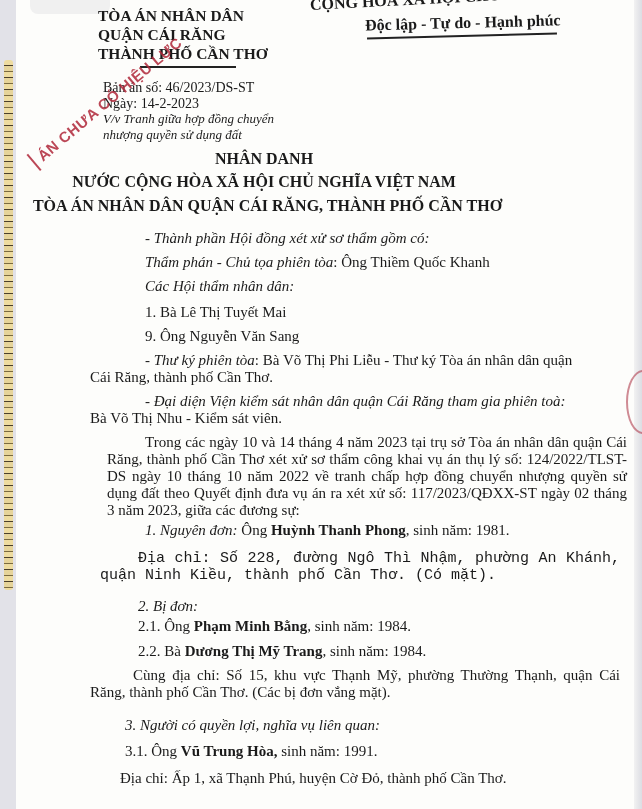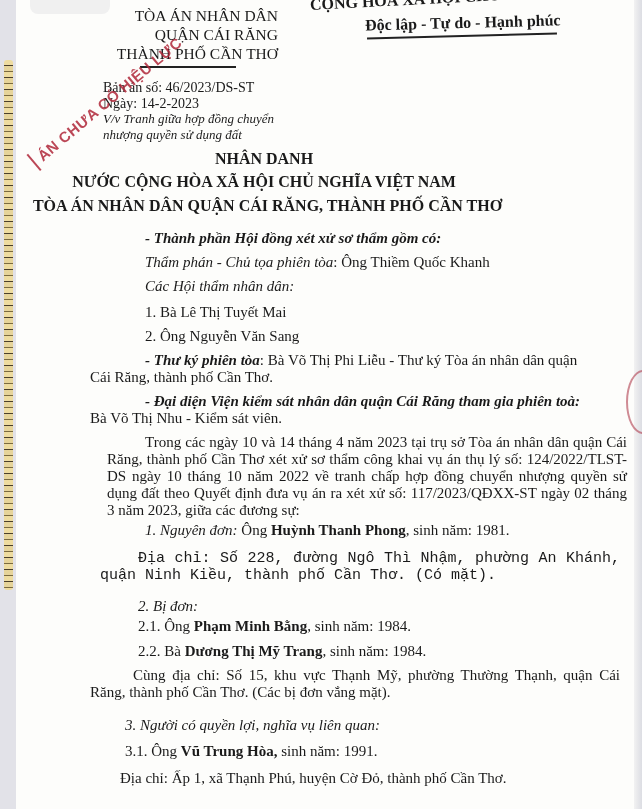--- a/index.html
+++ b/index.html
@@ -20,22 +20,22 @@
   .binding-strip {
     position: absolute; left: 4px; top: 60px; width: 9px; height: 530px;
     background: repeating-linear-gradient(to bottom, #eedca0 0px, #eedca0 5px, #4a3f2a 5px, #4a3f2a 6px, #e6d49a 6px, #e6d49a 11px, #7a6a40 11px, #7a6a40 12px);
     border-radius: 3px;
   }
   .top-blur {
     position: absolute; left: 30px; top: 0; width: 80px; height: 14px;
     background: #f0f0f0; border-radius: 0 0 8px 8px;
   }
   .court-header {
-    position: absolute; left: 98px; top: 6px; width: 180px; text-align: right;
-    font-weight: normal; font-size: 15.5px; line-height: 19px;
+    position: absolute; left: 98px; top: 6px; width: 180px; text-align: left;
+    font-weight: bold; font-size: 15.5px; line-height: 19px;
   }
   .court-header .rule { width: 96px; height: 2px; background: #222; margin: 3px auto 0; }
   .nation-header {
     position: absolute; left: 305px; top: 2px; width: 330px;
     font-weight: bold; font-size: 16px; line-height: 18px;
   }
   .nation-header .line1 { position: absolute; left: 5px; top: -6px; white-space: nowrap; transform: rotate(-3deg); transform-origin: left center; }
   .nation-header .line2 { position: absolute; left: 60px; top: 12px; white-space: nowrap; transform: rotate(-1.5deg); }
   .nation-header .rule { position: absolute; left: 62px; top: 33px; width: 190px; height: 2px; background: #222; transform: rotate(-1.5deg); }
   .case-info {
@@ -50,21 +50,21 @@
     transform: rotate(-40deg); transform-origin: left bottom; opacity: 0.85;
   }
   .center-title {
     position: absolute; left: 0; width: 528px; text-align: center; font-weight: bold;
   }
   .body-text { position: absolute; left: 107px; width: 500px; font-size: 15px; line-height: 17px; }
   .indent { padding-left: 38px; }
   .justify { text-align: justify; text-align-last: left; }
   .bold { font-weight: bold; }
   .ital { font-style: italic; }
-  .bi { font-weight: bold; font-style: italic; }
+  .bi { font-weight: normal; font-style: italic; }
   .seal-edge {
     position: absolute; left: 626px; top: 370px; width: 30px; height: 60px;
     border: 2px solid #b04050; border-radius: 50%; opacity: 0.6;
   }
 </style>
 </head>
 <body>
 
 <div class="binding"></div>
 <div class="binding-strip"></div>
@@ -96,21 +96,21 @@
 
 <div class="center-title" style="top:150px;font-size:16px;">NHÂN DANH</div>
 <div class="center-title" style="top:173px;font-size:16px;box-sizing:border-box;">NƯỚC CỘNG HÒA XÃ HỘI CHỦ NGHĨA VIỆT NAM</div>
 <div class="center-title" style="top:197px;font-size:16px;padding-left:7px;box-sizing:border-box;">TÒA ÁN NHÂN DÂN QUẬN CÁI RĂNG, THÀNH PHỐ CẦN THƠ</div>
 
 <div class="body-text" style="top:230px;">
   <div class="indent bi" style="height:24px;">- Thành phần Hội đồng xét xử sơ thẩm gồm có:</div>
   <div class="indent" style="height:24px;"><span class="ital">Thẩm phán - Chủ tọa phiên tòa</span><span>: Ông Thiềm Quốc Khanh</span></div>
   <div class="indent ital" style="height:26px;">Các Hội thẩm nhân dân:</div>
   <div class="indent" style="height:24px;">1. Bà Lê Thị Tuyết Mai</div>
-  <div class="indent" style="height:24px;">2. Ông Nguyễn Văn Sang</div>
+  <div class="indent" style="height:24px;">9. Ông Nguyễn Văn Sang</div>
   <div class="indent"><span class="bi">- Thư ký phiên tòa</span><span>: Bà Võ Thị Phi Liễu - Thư ký Tòa án nhân dân quận</span></div>
   <div style="margin-left:-17px;height:24px;">Cái Răng, thành phố Cần Thơ.</div>
   <div class="indent bi">- Đại diện Viện kiểm sát nhân dân quận Cái Răng tham gia phiên toà:</div>
   <div style="margin-left:-17px;">Bà Võ Thị Nhu - Kiểm sát viên.</div>
 </div>
 
 <div class="body-text justify" style="top:434px;left:107px;width:520px;text-indent:38px;">Trong các ngày 10 và 14 tháng 4 năm 2023 tại trụ sở Tòa án nhân dân quận Cái Răng, thành phố Cần Thơ xét xử sơ thẩm công khai vụ án thụ lý số: 124/2022/TLST-DS ngày 10 tháng 10 năm 2022 về tranh chấp hợp đồng chuyển nhượng quyền sử dụng đất theo Quyết định đưa vụ án ra xét xử số: 117/2023/QĐXX-ST ngày 02 tháng 3 năm 2023, giữa các đương sự:</div>
 
 <div class="body-text" style="top:522px;">
   <div class="indent"><span class="ital">1. Nguyên đơn:</span><span> Ông </span><span class="bold">Huỳnh Thanh Phong</span><span>, sinh năm: 1981.</span></div>

